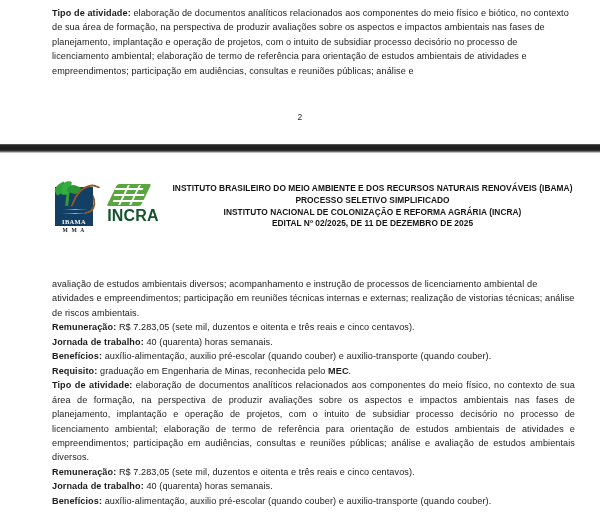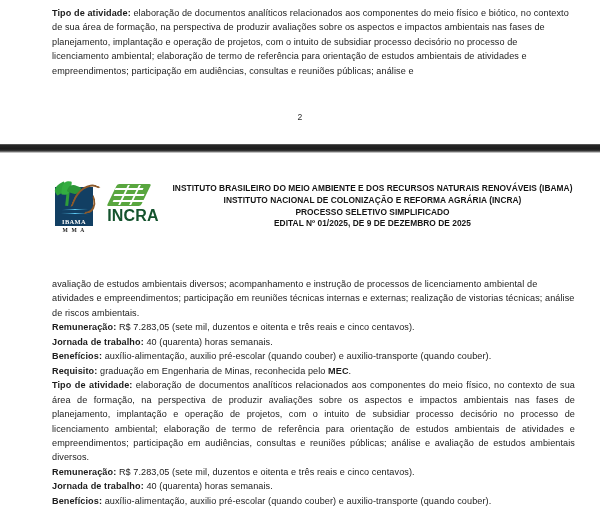--- a/index.html
+++ b/index.html
@@ -279,23 +279,23 @@
           <div class="incra-row r3"></div>
           <div class="incra-col c1"></div>
           <div class="incra-col c2"></div>
         </div>
         <div class="incra-word">INCRA</div>
       </div>
     </div>
 
     <div class="masthead-text">
       <div>INSTITUTO BRASILEIRO DO MEIO AMBIENTE E DOS RECURSOS NATURAIS RENOVÁVEIS (IBAMA)</div>
+      <div>PROCESSO SELETIVO SIMPLIFICADO</div>
       <div>INSTITUTO NACIONAL DE COLONIZAÇÃO E REFORMA AGRÁRIA (INCRA)</div>
-      <div>PROCESSO SELETIVO SIMPLIFICADO</div>
-      <div>EDITAL Nº 01/2025, DE 9 DE DEZEMBRO DE 2025</div>
+      <div>EDITAL Nº 02/2025, DE 11 DE DEZEMBRO DE 2025</div>
     </div>
   </div>
 
   <div class="body-col" style="top:108px;margin-top:16px;">
 
     <p class="para">avaliação de estudos ambientais diversos; acompanhamento e instrução de processos de licenciamento ambiental de atividades e empreendimentos; participação em reuniões técnicas internas e externas; realização de vistorias técnicas; análise de riscos ambientais.</p>
 
     <p class="para">
       <b>Remuneração:</b><span> R$ 7.283,05 (sete mil, duzentos e oitenta e três reais e cinco centavos).</span>
     </p>

